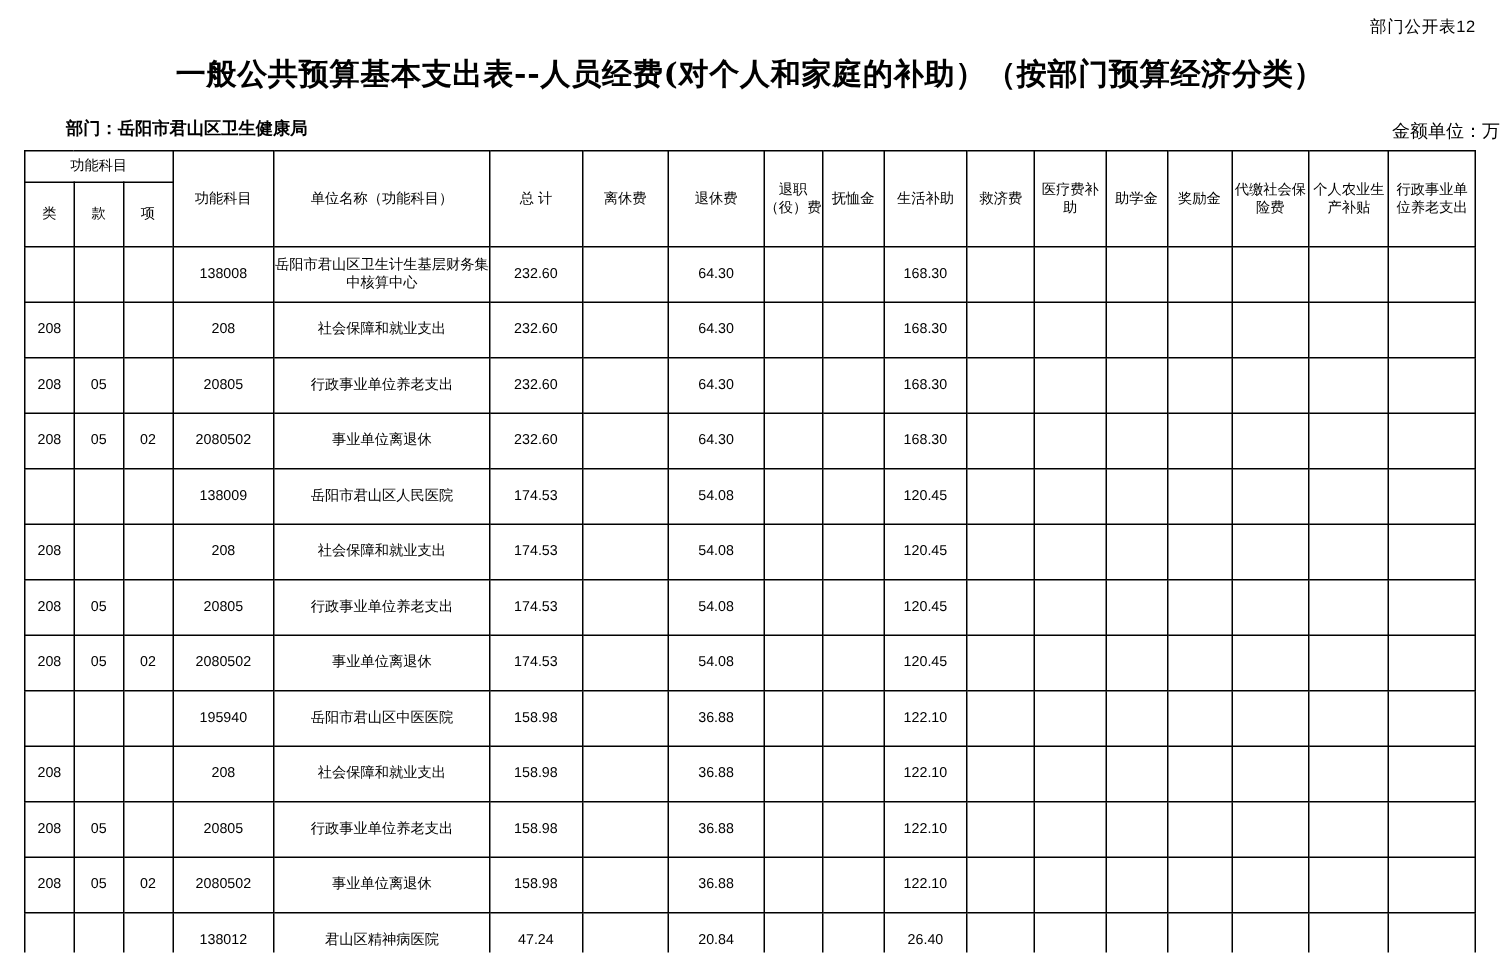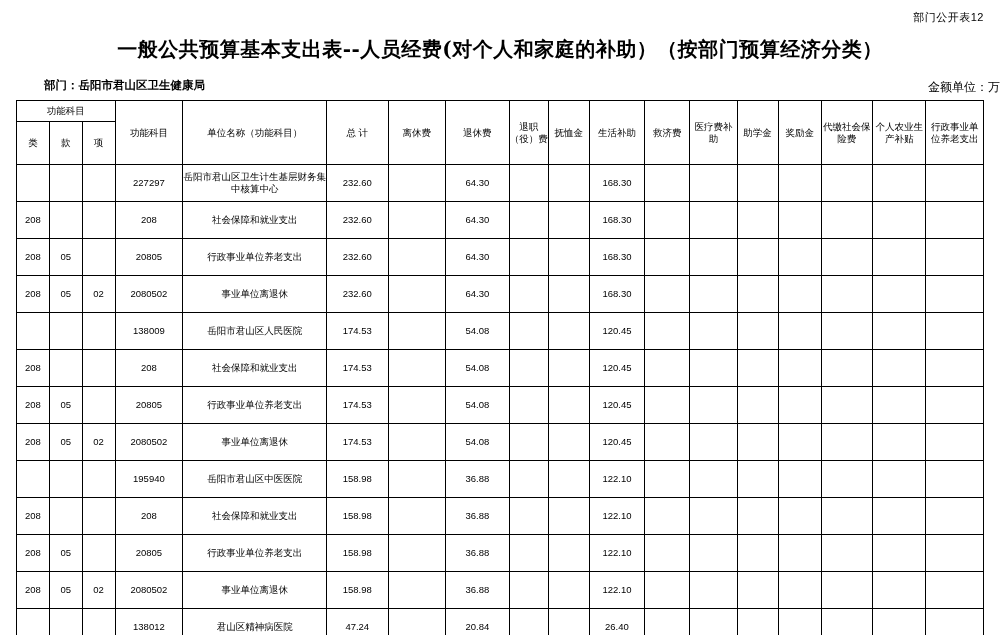--- a/index.html
+++ b/index.html
@@ -174,21 +174,21 @@
         <th class="sub hdr-text">类</th>
         <th class="sub hdr-text">款</th>
         <th class="sub hdr-text">项</th>
       </tr>
     </thead>
     <tbody id="tbody">
         <tr>
           <td class="code"></td>
           <td class="code"></td>
           <td class="code"></td>
-          <td class="code">227297</td>
+          <td class="code">138008</td>
           <td class="cell-name">岳阳市君山区卫生计生基层财务集中核算中心</td>
           <td class="num">232.60</td>
           <td class="num"></td>
           <td class="num">64.30</td>
           <td class="num"></td>
           <td class="num"></td>
           <td class="num">168.30</td>
           <td class="num"></td>
           <td class="num"></td>
           <td class="num"></td>

